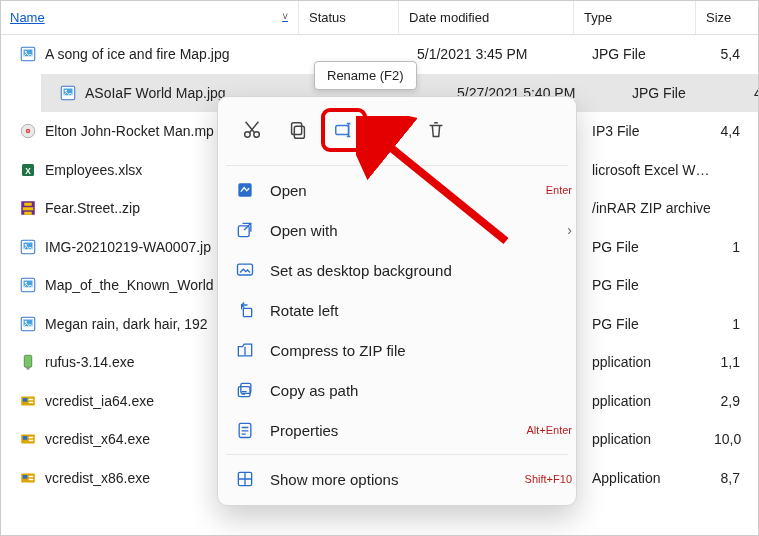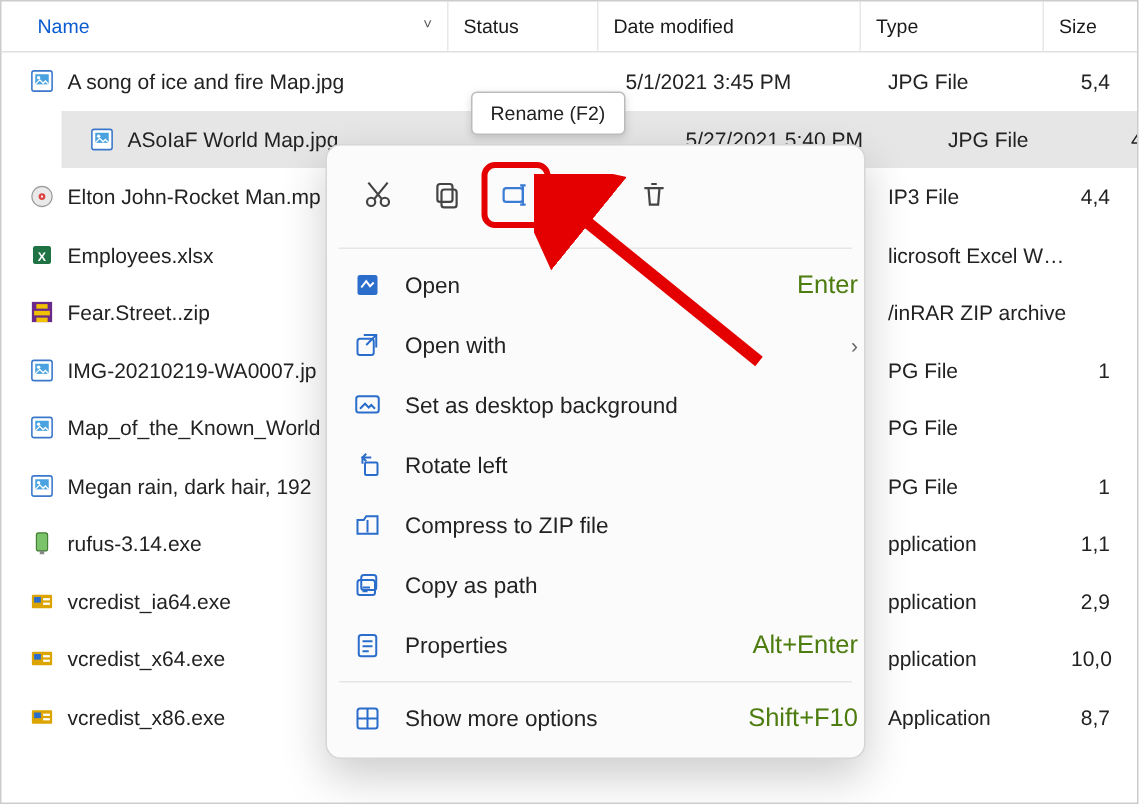--- a/index.html
+++ b/index.html
@@ -19,21 +19,21 @@
     display: flex;
     align-items: center;
     height: 34px;
     border-bottom: 1px solid #e0e0e0;
     font-size: 13px;
     color: #1a1a1a;
     position: relative;
   }
   .header .col { padding: 0 10px; display:flex; align-items:center; height:100%; border-right:1px solid #e8e8e8; }
   .header .col:last-child{border-right:none;}
-  .header .col.name { flex:0 0 298px; color:#0a5bd0; padding-left:24px;}
+  .header .col.name { flex:0 0 298px; color:#0a5bd0; padding-left:9px;text-decoration:underline;}
   .header .col.status { flex:0 0 100px; }
   .header .col.date { flex:0 0 175px; }
   .header .col.type { flex:0 0 122px; }
   .header .col.size { flex:1 1 auto; justify-content:center; padding-right:34px;}
   .header .sort-caret { margin-left:auto; font-size:10px; color:#555; position:relative; top:-1px;}
   
   .list { position: relative; }
   .row {
     display:flex; align-items:center;
     height: 38.5px;
@@ -89,21 +89,21 @@
   .ctx-divider { height:1px; background:#e6e6e6; margin:4px 8px 4px 8px; }
   .ctx-item {
     display:flex; align-items:center;
     height:40px;
     padding: 0 4px 0 16px;
     gap:14px;
     color:#222;
   }
   .ctx-item .mi { width:22px; height:22px; flex:0 0 22px; display:flex; align-items:center; justify-content:center;}
   .ctx-item .label { flex:1 1 auto; font-size:15px;}
-  .ctx-item .accel { color:#4d7c0f; font-size:17px;}
+  .ctx-item .accel { color:#b91c1c; font-size:11px;}
   .ctx-item .chev { color:#666; font-size:14px;}
   
   .arrow-overlay{
     position:absolute;
     left:355px; top:115px;
     width:170px; height:140px;
     z-index:18;
     pointer-events:none;
   }
 </style>

